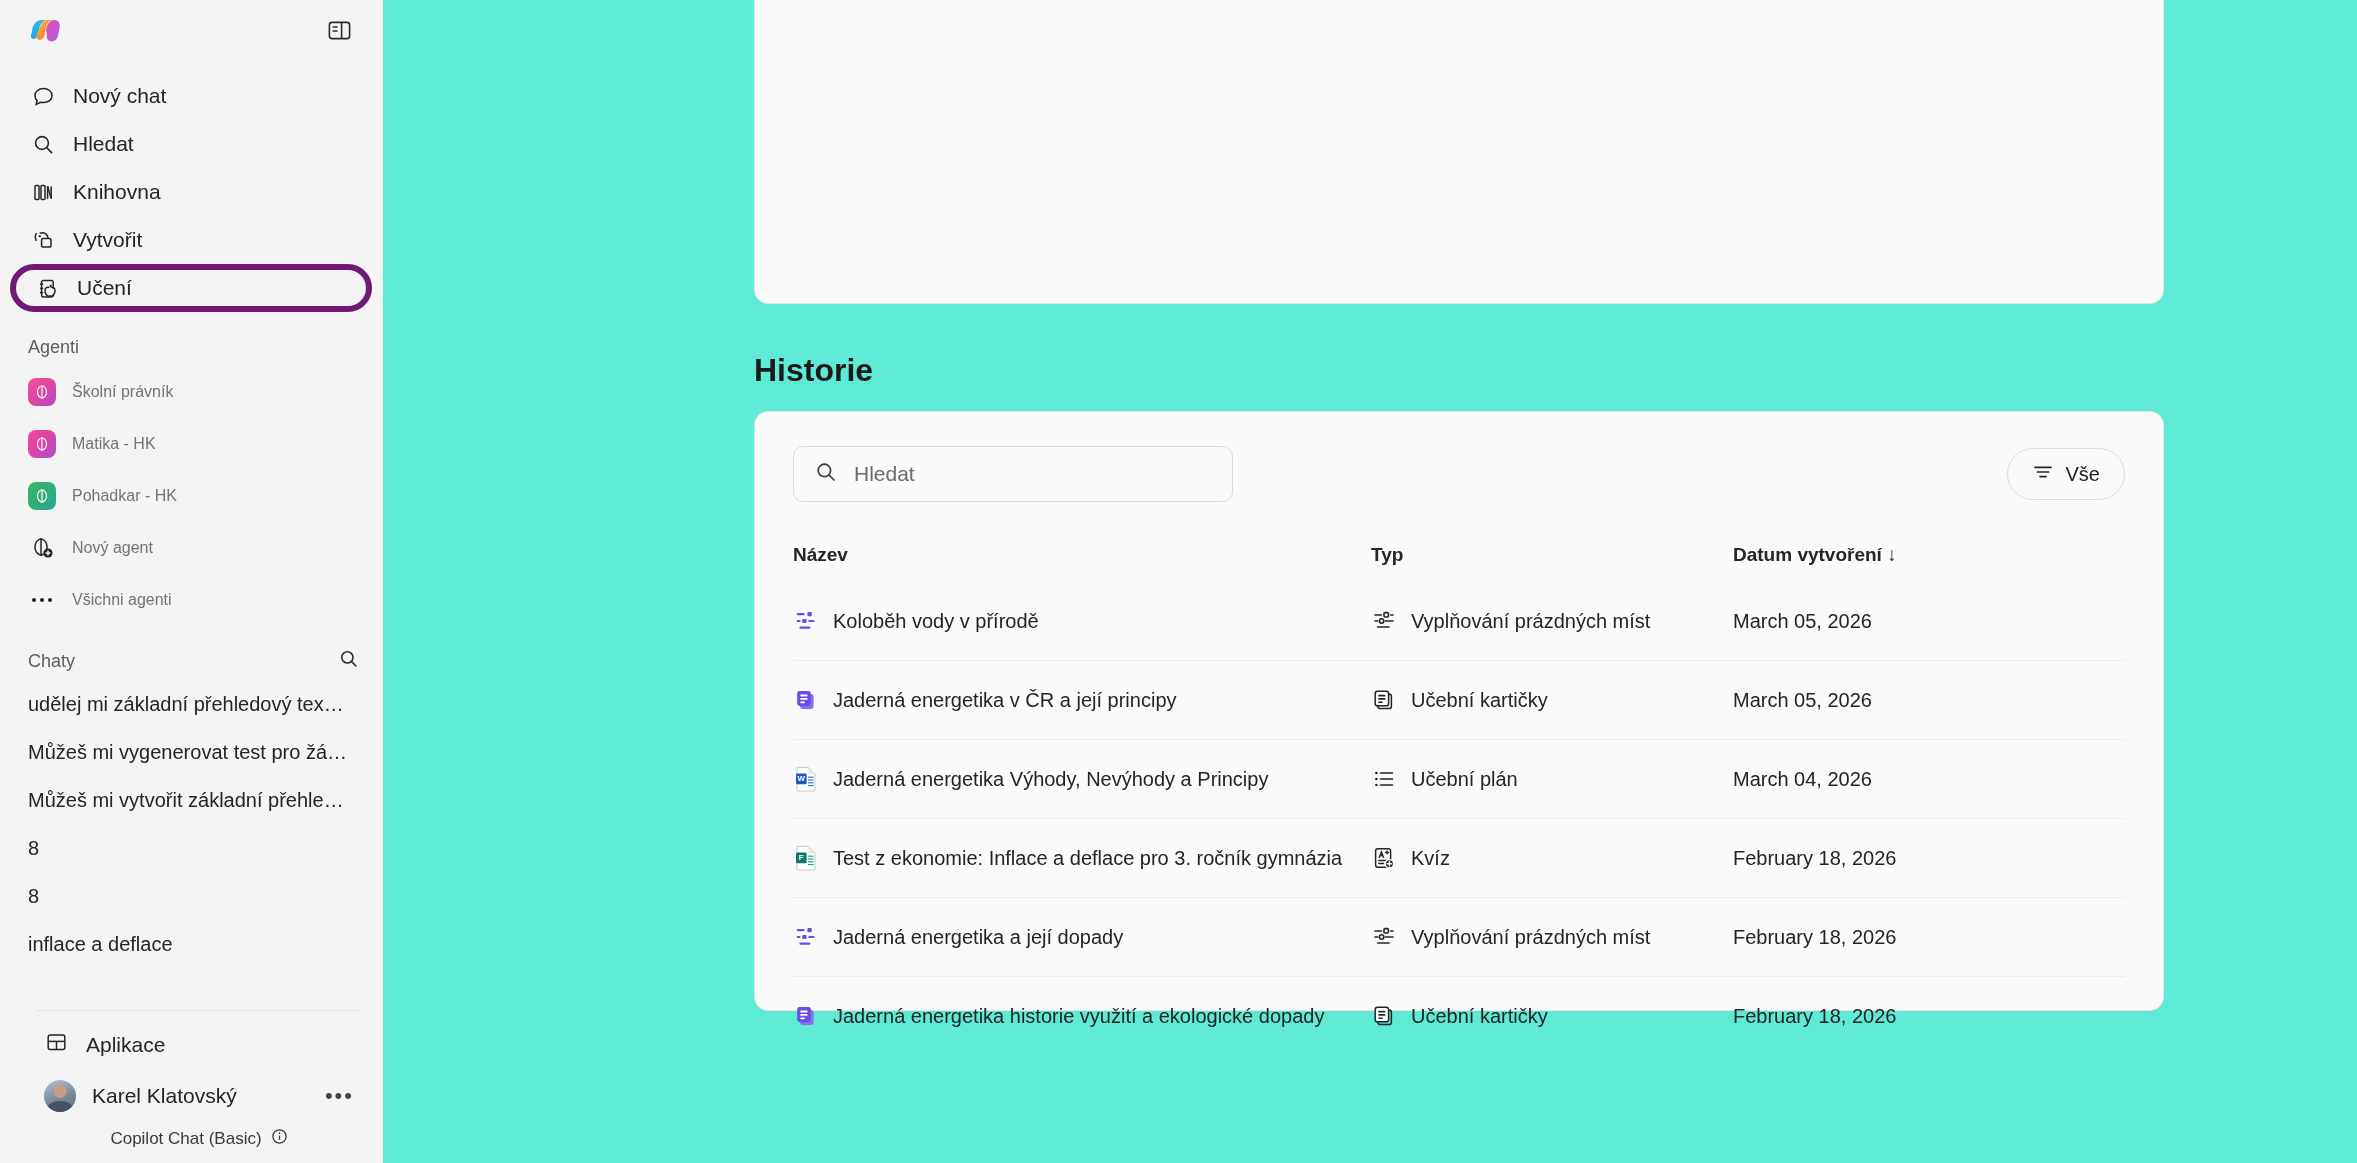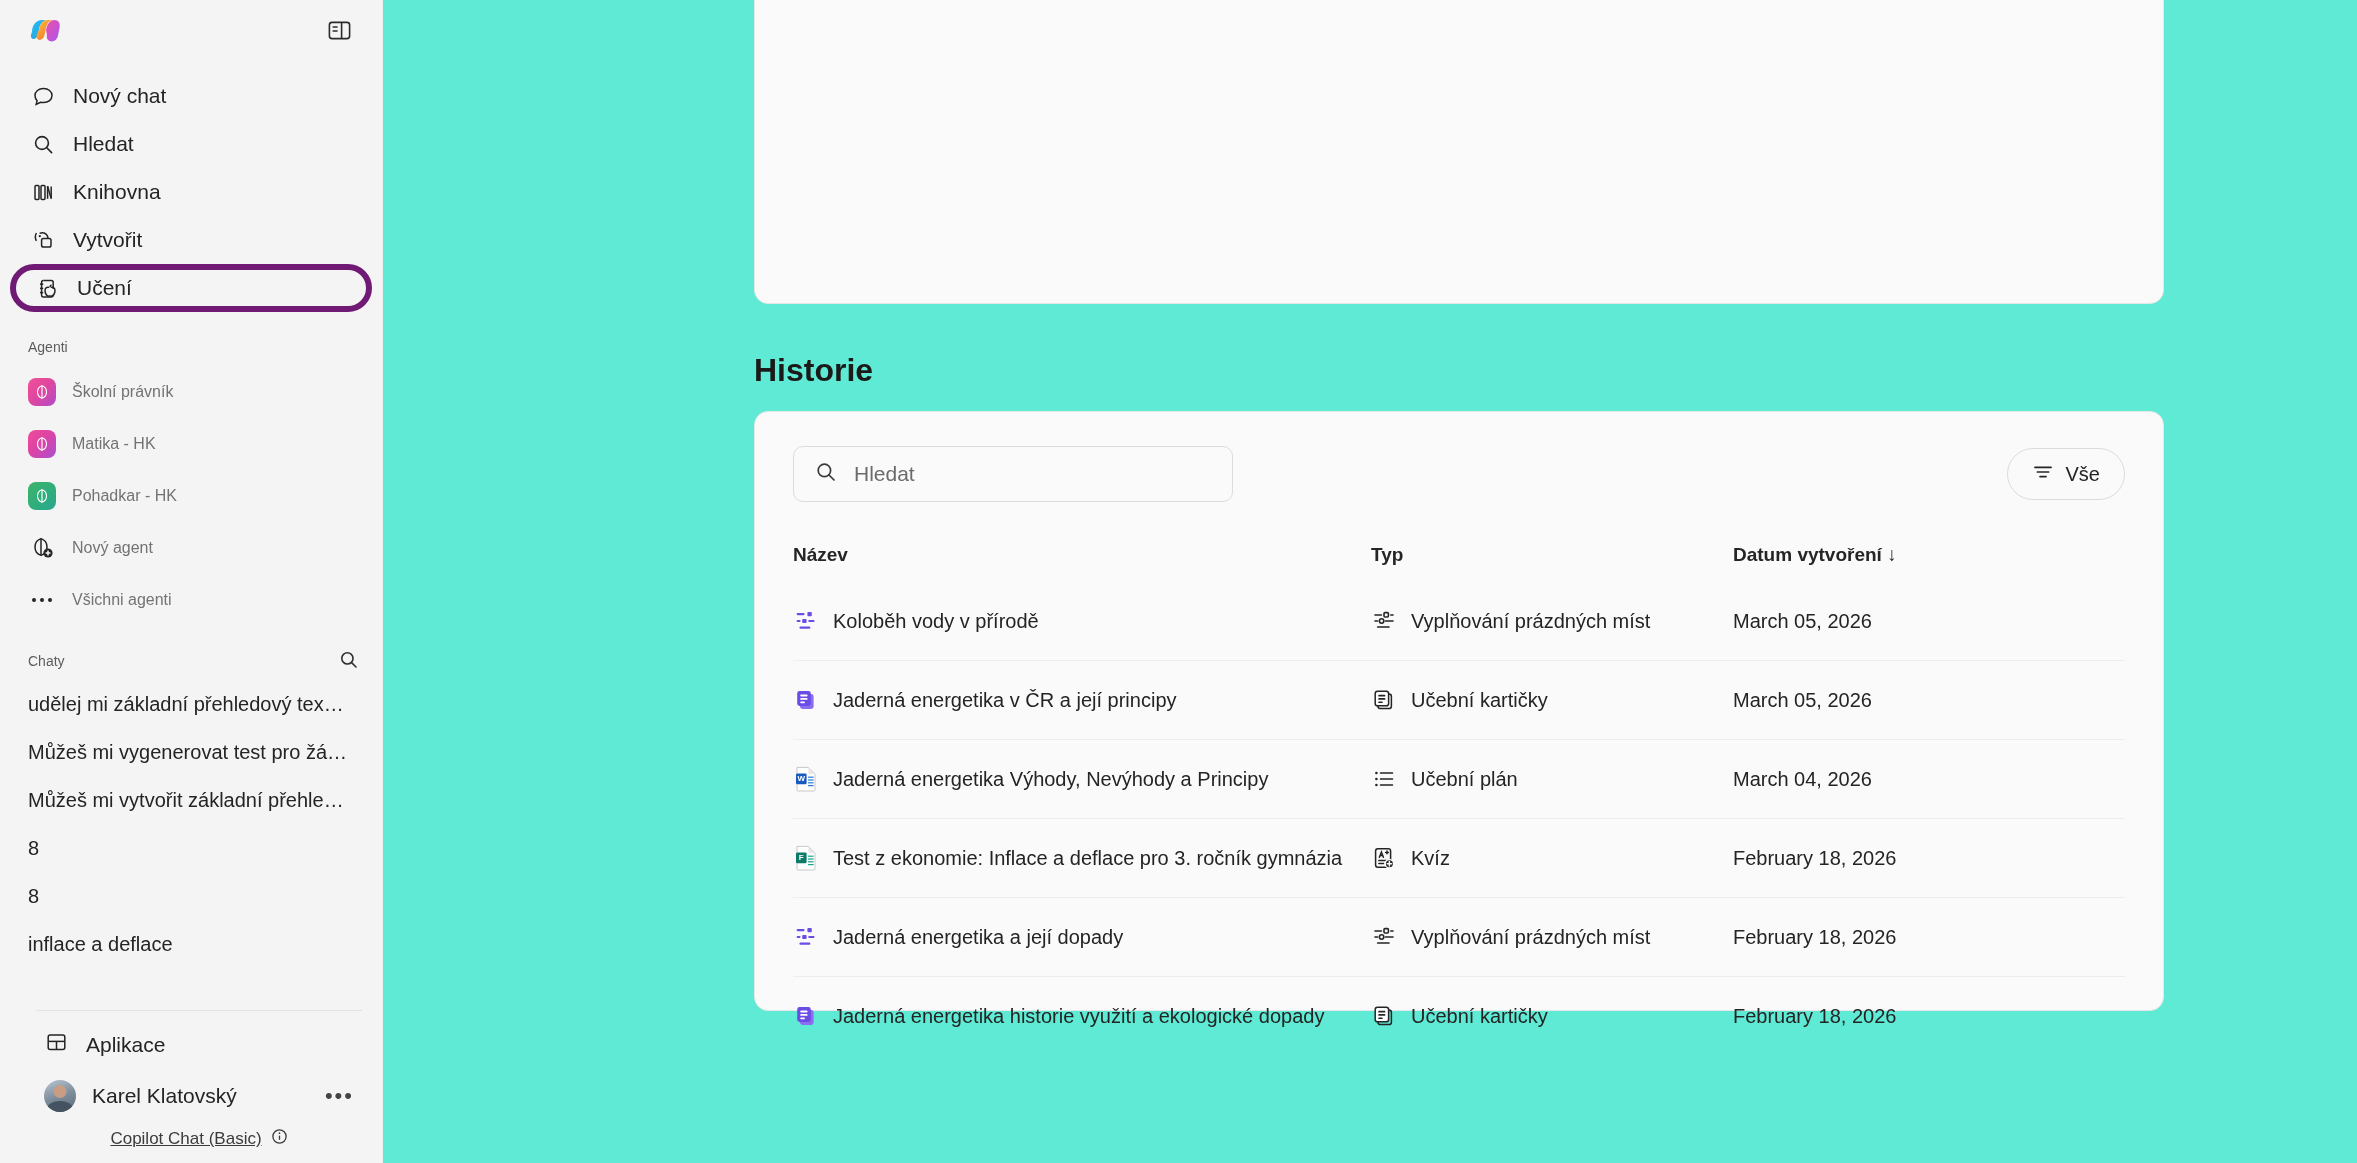--- a/index.html
+++ b/index.html
@@ -38,21 +38,21 @@
     border-radius: 26px;
     cursor: pointer;
     font-size: 21px;
     color: #242424;
     border: 2px solid transparent;
   }
   .nav-item .ico { width: 26px; height: 26px; display:flex; align-items:center; justify-content:center; flex:0 0 26px;}
   .nav-item.selected { border: 6px solid #701a75; }
 
   .section-label {
-    font-size: 14px; color: #5d5d5d;
+    font-size: 18px; color: #5d5d5d;
     padding: 0 28px; margin-top: 22px; margin-bottom: 6px;
     height: 26px; display: flex; align-items: center;
   }
   .section-label.with-action { justify-content: space-between; padding-right: 22px; }
 
   .agent-item {
     display: flex; align-items: center; gap: 16px;
     height: 52px; padding: 0 28px; cursor: pointer; font-size: 16px; color: #737373;
   }
   .agent-avatar {
@@ -86,21 +86,21 @@
     content:""; position:absolute; left:50%; top:16%; transform:translateX(-50%);
     width:13px; height:13px; border-radius:50%; background:#c89d83;
   }
   .user-avatar::before {
     content:""; position:absolute; left:50%; bottom:-4px; transform:translateX(-50%);
     width:26px; height:15px; border-radius:50% 50% 0 0; background:#44535f;
   }
   .user-more { margin-left:auto; font-size: 22px; color:#444; letter-spacing:2px; line-height:1;}
   .plan-row {
     display:flex; align-items:center; justify-content:center; gap:9px;
-    font-size: 17px; color:#3b3b3b; height: 32px; text-decoration: underline;
+    font-size: 17px; color:#3b3b3b; height: 32px;
   }
 
   
   .main { flex: 1 1 auto; height: 1163px; position: relative; overflow: hidden; background:#5eead4; }
   .main-inner { width: 1410px; margin-left: 371px; padding-top: 0; }
 
   .tools-card {
     border: 1px solid #e6e6e6; border-radius: 14px; background: #fafafa;
     margin-top: -243px; height: 547px; padding: 30px 44px 0 44px;
     display:flex; gap: 40px;

